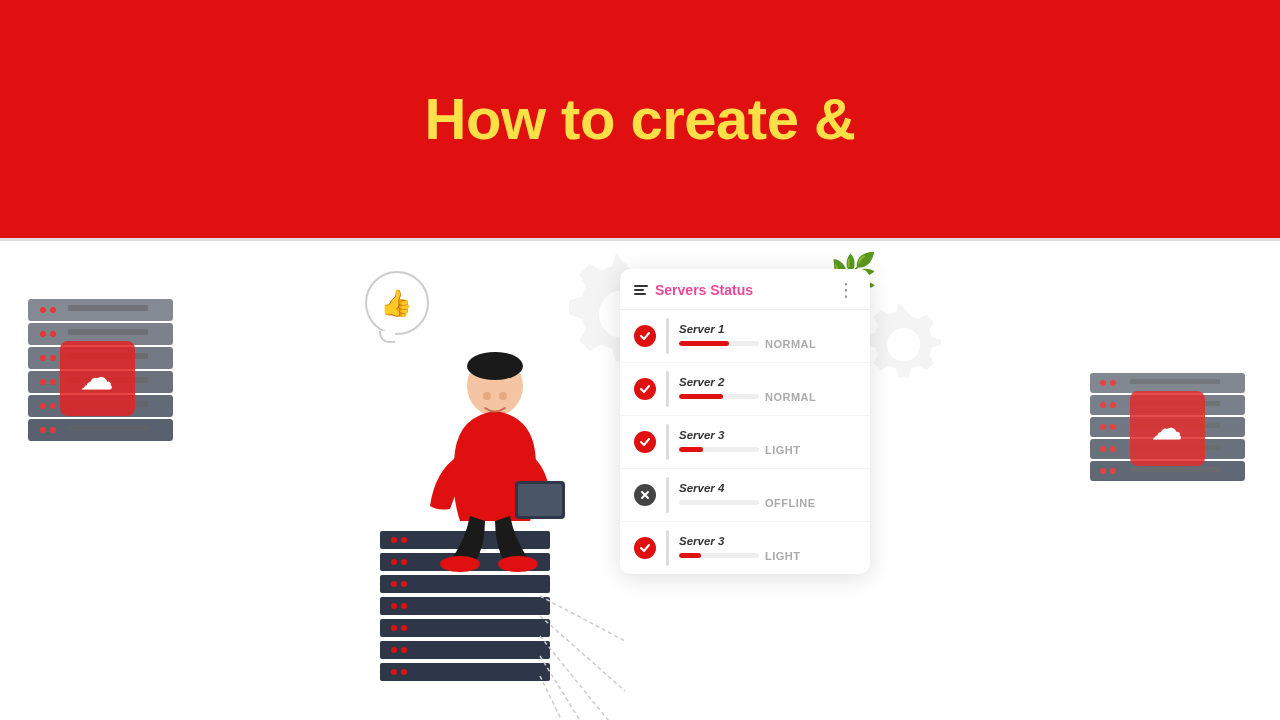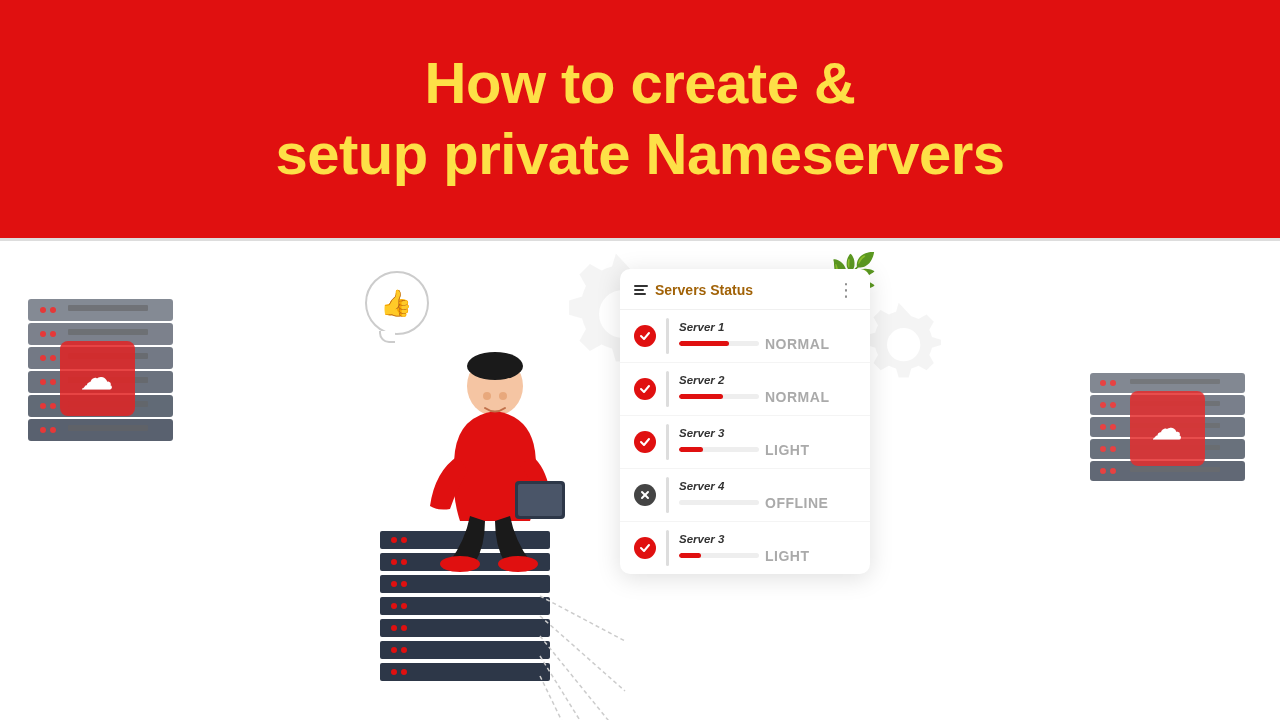--- a/index.html
+++ b/index.html
@@ -51,21 +51,21 @@
       justify-content: space-between;
       padding: 12px 14px 10px 14px;
       border-bottom: 1px solid #f0f0f0;
     }
     .card-title {
       display: flex;
       align-items: center;
       gap: 7px;
       font-size: 14px;
       font-weight: 700;
-      color: #a16207;
+      color: #ec4899;
     }
     .card-title-icon {
       display: flex;
       flex-direction: column;
       gap: 2px;
     }
     .card-title-icon span {
       display: block;
       width: 14px;
       height: 2px;
@@ -139,21 +139,21 @@
       background: #eee;
       border-radius: 3px;
       overflow: hidden;
     }
     .bar-fill {
       height: 100%;
       background: #e01010;
       border-radius: 3px;
     }
     .server-status-text {
-      font-size: 14px;
+      font-size: 11px;
       font-weight: 700;
       color: #aaa;
       letter-spacing: 0.5px;
     }
 
     
     .deco-left {
       position: absolute;
       left: 18px;
       top: 48px;
@@ -236,21 +236,20 @@
       z-index: 2;
       color: #c0392b;
     }
   </style>
 </head>
 <body>
 
 <div class="header">
   <h1>
     <span>How to create &amp;</span><br>
-    <span>setup private Nameservers</span>
   </h1>
 </div>
 
 <div class="main">
 
   <svg class="gear-bg" style="left:560px;top:10px;width:130px;height:130px;" viewBox="0 0 100 100">
     <path fill="#999" d="M43,2l-3,10a35,35,0,0,0-8,3l-9-5-8,8,5,9a35,35,0,0,0-3,8l-10,3v11l10,3a35,35,0,0,0,3,8l-5,9,8,8,9-5a35,35,0,0,0,8,3l3,10h11l3-10a35,35,0,0,0,8-3l9,5,8-8-5-9a35,35,0,0,0,3-8l10-3V43l-10-3a35,35,0,0,0-3-8l5-9-8-8-9,5a35,35,0,0,0-8-3ZM48.5,30A18.5,18.5,0,1,1,30,48.5,18.5,18.5,0,0,1,48.5,30Z"></path>
   </svg>
   <svg class="gear-bg" style="left:860px;top:60px;width:90px;height:90px;" viewBox="0 0 100 100">
     <path fill="#999" d="M43,2l-3,10a35,35,0,0,0-8,3l-9-5-8,8,5,9a35,35,0,0,0-3,8l-10,3v11l10,3a35,35,0,0,0,3,8l-5,9,8,8,9-5a35,35,0,0,0,8,3l3,10h11l3-10a35,35,0,0,0,8-3l9,5,8-8-5-9a35,35,0,0,0,3-8l10-3V43l-10-3a35,35,0,0,0-3-8l5-9-8-8-9,5a35,35,0,0,0-8-3ZM48.5,30A18.5,18.5,0,1,1,30,48.5,18.5,18.5,0,0,1,48.5,30Z"></path>

